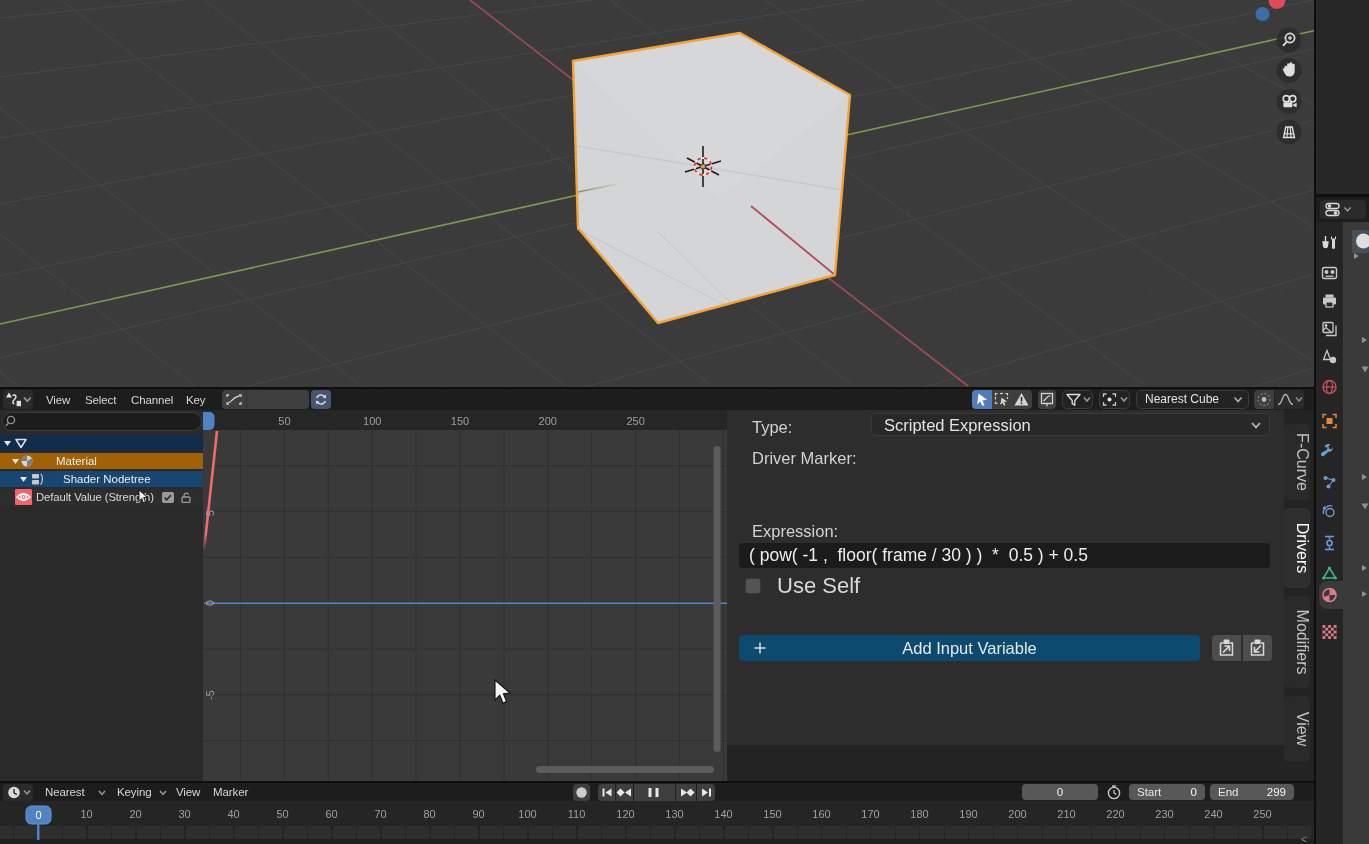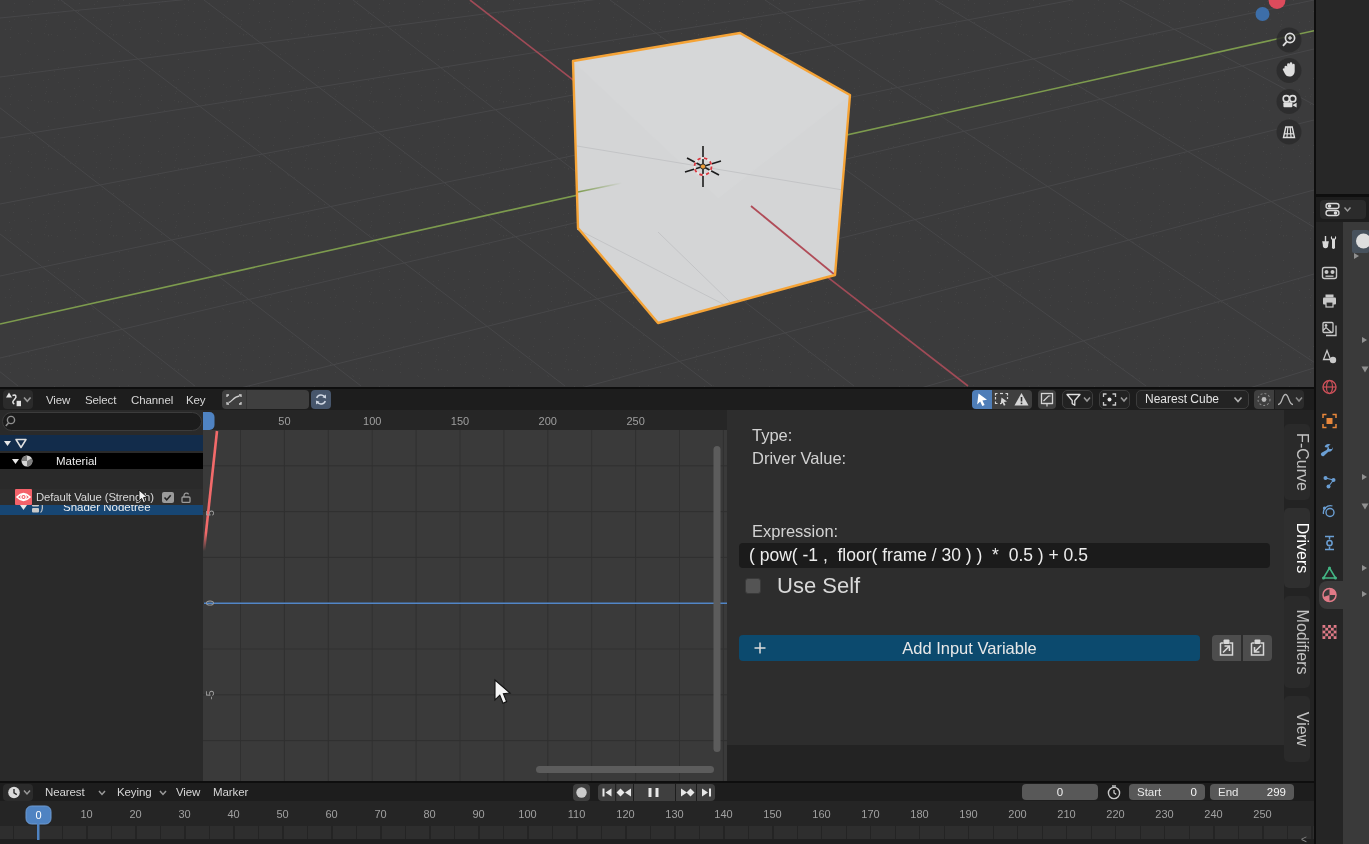--- a/index.html
+++ b/index.html
@@ -275,30 +275,30 @@
         </svg>
   </div>
 
   <div class="abs" style="left:0;top:46px;width:203px;height:16px;background:#122c4b;">
     <svg width="30" height="16" viewBox="0 0 30 16" style="position:absolute;left:0;top:0;">
       <path d="M4 6 l7 0 -3.5 5 z" fill="#e8e8e8"></path>
       <path d="M16 4.5 l10 0 -5 8 z" fill="none" stroke="#e0e0e0" stroke-width="1.5" stroke-linejoin="round"></path>
     </svg>
     <div class="abs" style="left:31px;top:14px;color:#ececec;font-size:11.5px;line-height:16px;">Cube</div>
   </div>
-  <div class="abs" style="left:0;top:64px;width:203px;height:16px;background:#000000;">
+  <div class="abs" style="left:0;top:64px;width:203px;height:16px;background:#a16207;">
     <svg width="36" height="16" viewBox="0 0 36 16" style="position:absolute;left:0;top:0;">
       <path d="M12 6 l7 0 -3.5 5 z" fill="#e8e8e8"></path>
       <circle cx="27" cy="8" r="5.5" fill="#d5d5d5"></circle>
       <path d="M27 8 h-5.5 a5.5 5.5 0 0 1 5.5 -5.5 z" fill="#7e7e7e"></path>
       <path d="M27 8 v5.5 a5.5 5.5 0 0 0 4.7 -8.3 z" fill="#7e7e7e"></path>
     </svg>
     <div class="abs" style="left:56px;top:0;color:#ececec;font-size:11.5px;line-height:16px;">Material</div>
   </div>
-  <div class="abs" style="left:0;top:82px;width:203px;height:16px;background:#174673;margin-top:28px;">
+  <div class="abs" style="left:0;top:82px;width:203px;height:16px;background:#174673;">
     <svg width="44" height="16" viewBox="0 0 44 16" style="position:absolute;left:0;top:0;">
       <path d="M20 6 l7 0 -3.5 5 z" fill="#e8e8e8"></path>
       <rect x="32" y="3" width="7" height="4.4" rx="1" fill="#c9c9c9"></rect>
       <rect x="32" y="9" width="7" height="4.4" rx="1" fill="#c9c9c9"></rect>
       <path d="M40.5 3 c2.5 1 2.5 9 0 10.5" stroke="#c9c9c9" stroke-width="1.2" fill="none"></path>
     </svg>
     <div class="abs" style="left:63px;top:0;color:#ececec;font-size:11.5px;line-height:16px;">Shader Nodetree</div>
   </div>
   <div class="abs" style="left:0;top:100px;width:203px;height:16px;background:#2d2d2d;">
     <div class="abs" style="left:15px;top:0;width:17px;height:16px;background:#f4626a;border-radius:1px;">
@@ -372,22 +372,28 @@
         <text x="11" y="285" transform="rotate(-90 11 285)" text-anchor="middle">-5</text>
       </g>
       <rect x="510.5" y="36" width="7" height="306" rx="3.5" fill="#5c5c5c"></rect>
       <rect x="333" y="356" width="178" height="7" rx="3.5" fill="#5c5c5c"></rect>
       <path d="M292 270 l0 20 4.8 -4.8 3.2 8 3.6 -1.6 -3.2 -7.8 6.6 -0.8 z" fill="#f4f4f4" stroke="#111" stroke-width="1.1"></path>
     </svg>
   </div>
 
   <div class="abs" style="left:727px;top:21px;width:557px;height:371px;background:#232323;">
     <div class="abs" style="left:0;top:0;width:557px;height:335px;background:#2d2d2d;"></div>
-    <div class="abs lbl" style="left:25px;top:8px;margin-top:8px;">Type:</div>
-    <div class="abs lbl" style="left:25px;top:39px;">Driver Value:</div>
+    <div class="abs lbl" style="left:25px;top:8px;">Type:</div>
+    <div class="abs" style="left:144px;top:3px;width:399px;height:23px;background:#282828;border:1px solid #3a3a3a;border-radius:4px;">
+      <div class="abs" style="left:12px;top:0;color:#e3e3e3;font-size:16.5px;line-height:22px;">Scripted Expression</div>
+      <svg width="14" height="21" viewBox="0 0 14 21" style="position:absolute;right:6px;top:0;">
+            <path d="M3 9 l4 4.4 4 -4.4" fill="none" stroke="#b5b5b5" stroke-width="1.7"></path>
+          </svg>
+    </div>
+    <div class="abs lbl" style="left:25px;top:39px;">Driver Marker:</div>
     <div class="abs lbl" style="left:25px;top:112px;">Expression:</div>
     <div class="abs" style="left:12px;top:133px;width:531px;height:25px;background:#1b1b1b;border-radius:4px;">
       <div class="abs" style="left:10px;top:0;color:#ededed;font-size:17.5px;line-height:24.5px;white-space:pre;">( pow( -1 ,  floor( frame / 30 ) )  *  0.5 ) + 0.5</div>
     </div>
     <div class="abs" style="left:18px;top:168px;width:16px;height:16px;background:#545454;border:1px solid #3a3a3a;border-radius:3px;"></div>
     <div class="abs" style="left:50px;top:166px;color:#d8d8d8;font-size:22px;line-height:20px;">Use Self</div>
     <div class="abs" style="left:12px;top:225px;width:461px;height:26px;background:#0c4a6e;border-radius:4px;">
       <svg width="16" height="26" viewBox="0 0 16 26" style="position:absolute;left:13px;top:0;">
             <path d="M8 7.5 v11 M2.5 13 h11" stroke="#dcdcdc" stroke-width="1.5"></path>
           </svg>

